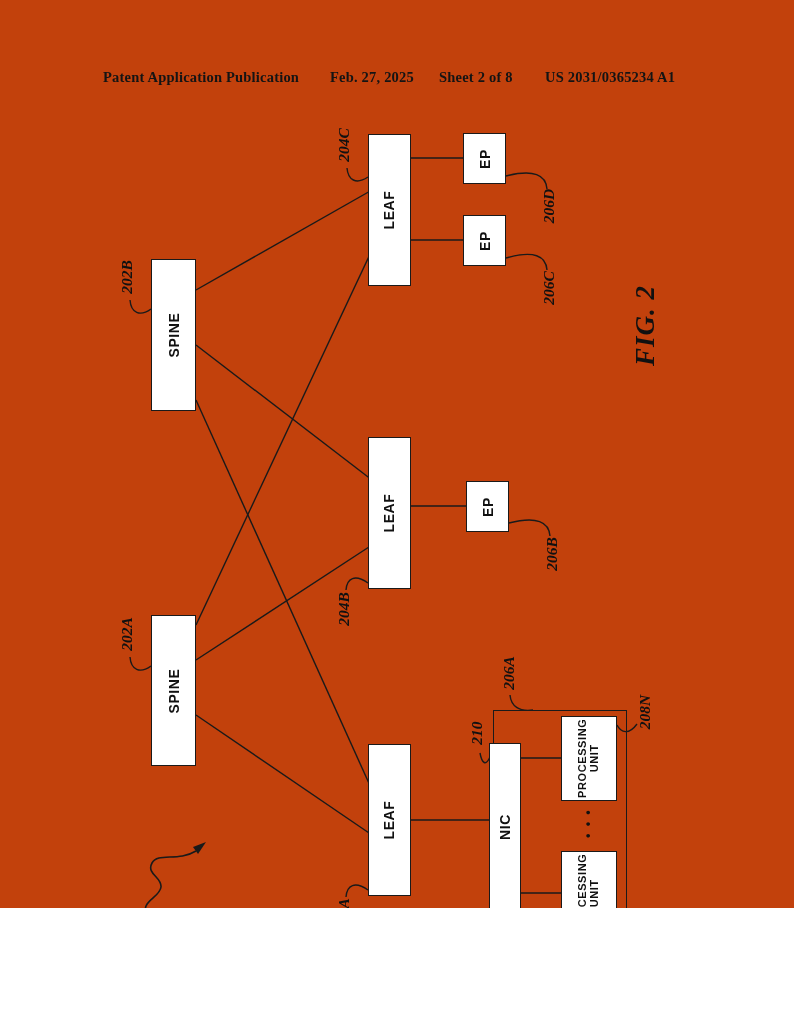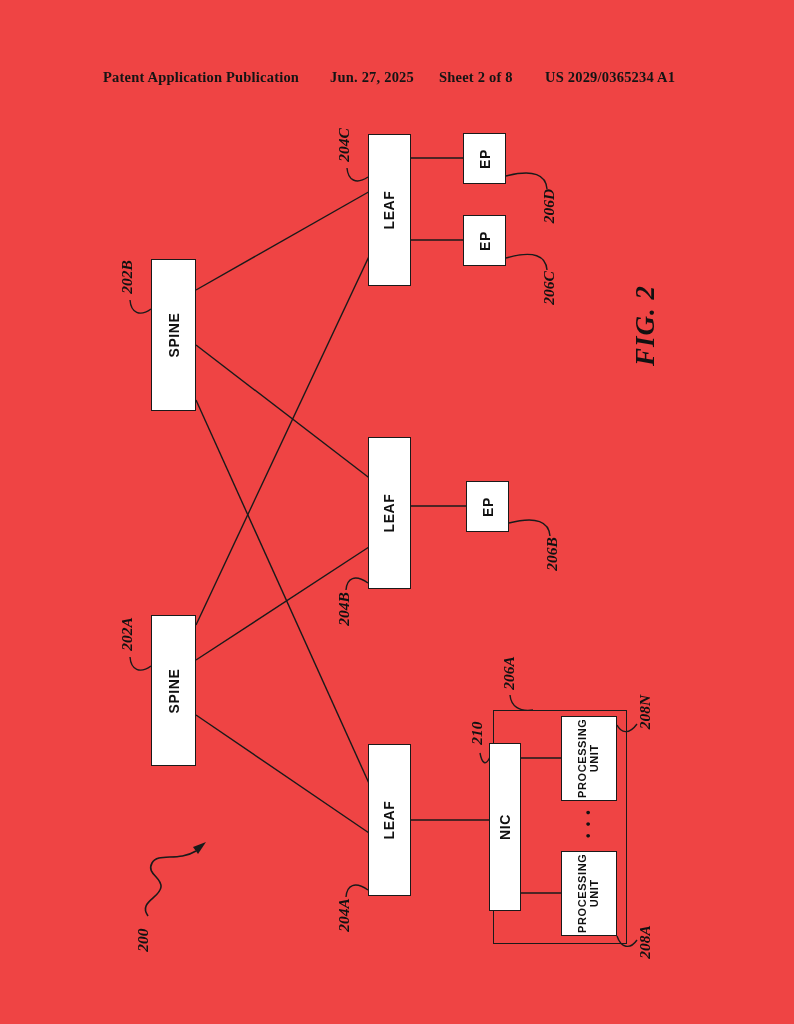--- a/index.html
+++ b/index.html
@@ -1,19 +1,19 @@
 <!DOCTYPE html>
 <html><head>
 <meta charset="utf-8">
 <style>
   * { margin:0; padding:0; box-sizing:border-box; }
   html,body { background:#ffffff; }
   .page {
-    position:relative; width:794px; height:1024px;
-    background:#ef4444; overflow:hidden;
+    position:relative; width:794px; height:908px;
+    background:#c2410c; overflow:hidden;
     font-family:"Liberation Serif", serif; color:#141414;
   }
   .hdr {
     position:absolute; top:69px; font-weight:bold; font-size:14.5px;
     white-space:nowrap; z-index:4; letter-spacing:0.2px;
   }
   svg.layer { position:absolute; left:0; top:0; z-index:1; }
   .node {
     position:absolute; background:#ffffff; border:1.5px solid #1a1a1a;
     display:flex; align-items:center; justify-content:center; z-index:2;
@@ -41,23 +41,23 @@
     font-style:normal; font-family:"Liberation Sans", sans-serif;
     font-size:12px; font-weight:bold; letter-spacing:2px;
   }
 </style>
 </head>
 <body>
 
 <div class="page">
 
   <div class="hdr" style="left:103px">Patent Application Publication</div>
-  <div class="hdr" style="left:330px">Jun. 27, 2025</div>
+  <div class="hdr" style="left:330px">Feb. 27, 2025</div>
   <div class="hdr" style="left:439px">Sheet 2 of 8</div>
-  <div class="hdr" style="left:545px">US 2029/0365234 A1</div>
+  <div class="hdr" style="left:545px">US 2031/0365234 A1</div>
 
   <svg class="layer" width="794" height="1024" viewBox="0 0 794 1024">
     <g fill="none" stroke="#1a1a1a" stroke-width="1.4">
 
       <line x1="196" y1="290" x2="372" y2="190"></line>
       <line x1="196" y1="345" x2="372" y2="480"></line>
       <line x1="196" y1="400" x2="372" y2="790"></line>
 
       <line x1="196" y1="625" x2="372" y2="250"></line>
       <line x1="196" y1="660" x2="372" y2="545"></line>

